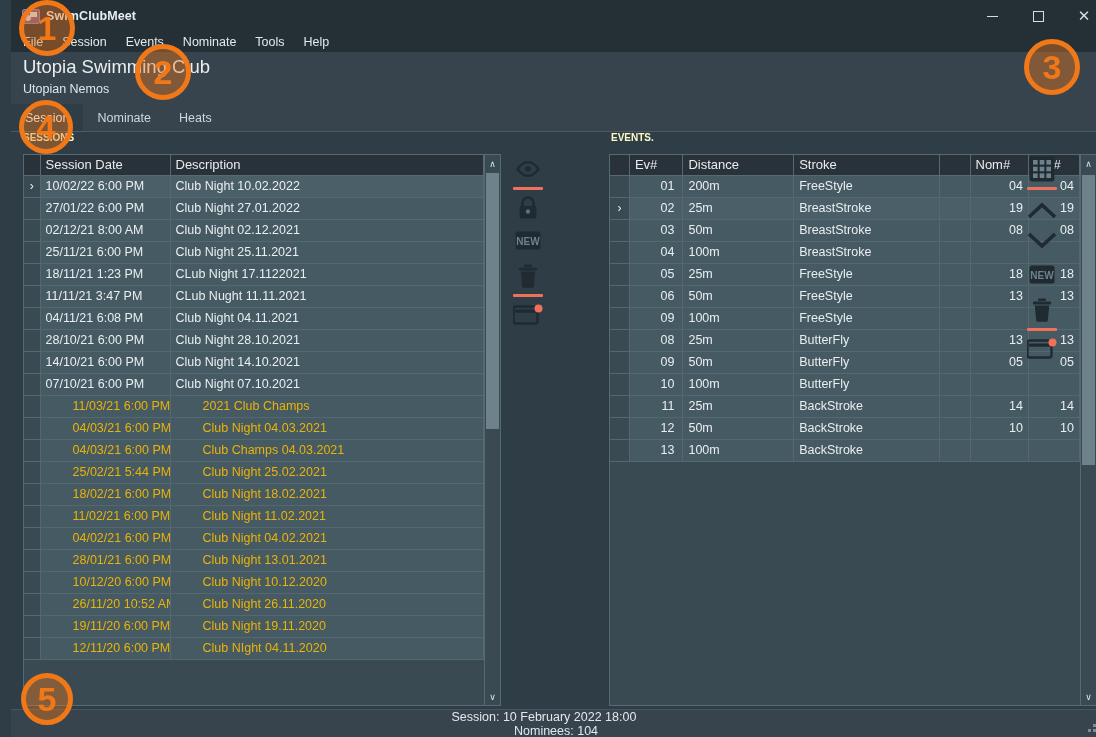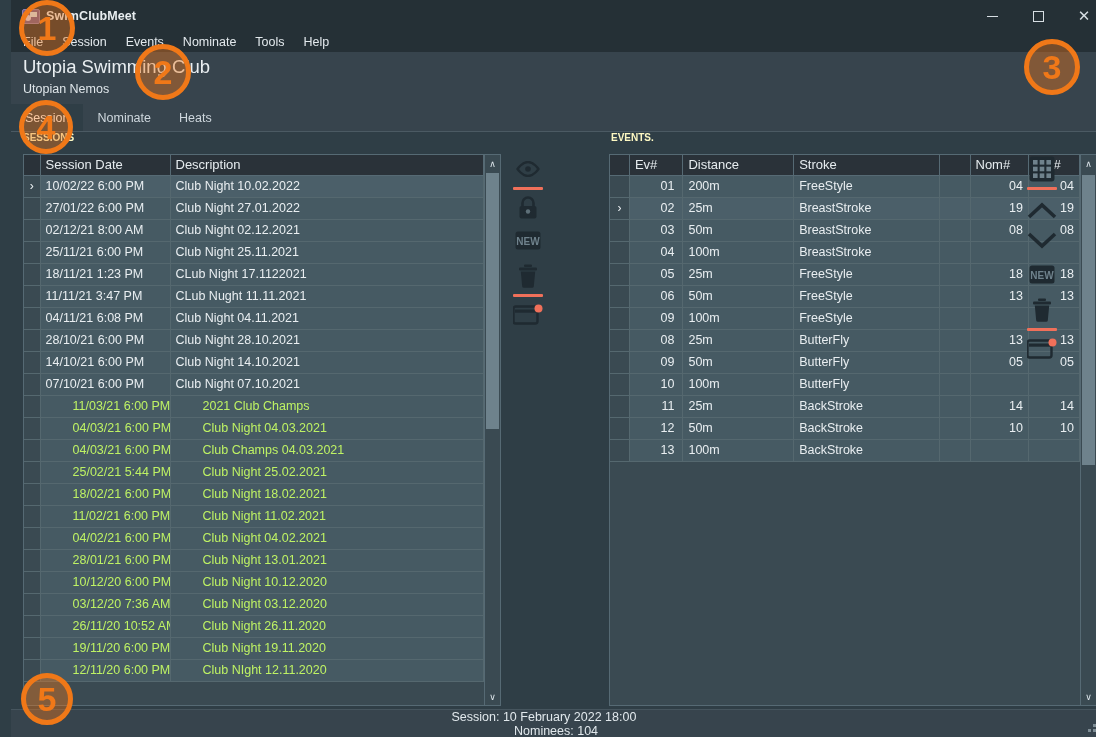--- a/index.html
+++ b/index.html
@@ -82,21 +82,21 @@
     background: #465a63; color: #e9eef1; font-size: 12.5px; height: 22px;
     padding: 0 5px; border-bottom: 1px solid #55686f; border-right: 1px solid #55686f;
     white-space: nowrap; overflow: hidden;
   }
   table.g td.ind {
     width: 16px; padding: 0; background: #3a4a52; color: #e9eef1;
     text-align: center; font-size: 12px; border-right: 1px solid #55686f;
   }
   table.g tr.sel td { background: #4b5f69; }
   table.g tr.sel td.ind { background: #3a4a52; }
-  table.g tr.red td { color: #bef264; padding-left: 32px; }
+  table.g tr.red td { color: #eab308; padding-left: 32px; }
   td.num { text-align: right; padding-right: 10px; }
   th.num { text-align: right; padding-right: 10px; }
 
   
   .vscroll {
     position: absolute; width: 16px; background: #3a4a52;
     border-left: 1px solid #566a74; top: 0; bottom: 0; right: 0;
   }
   .sb-arrow {
     position: absolute; left: 0; width: 15px; height: 17px;
@@ -283,37 +283,32 @@
               <td>28/01/21 6:00 PM</td>
               <td>Club Night 13.01.2021</td>
             </tr>
             <tr class="red">
               <td class="ind"></td>
               <td>10/12/20 6:00 PM</td>
               <td>Club Night 10.12.2020</td>
             </tr>
             <tr class="red">
               <td class="ind"></td>
-              <td>03/12/20 7:36 AM</td>
-              <td>Club Night 03.12.2020</td>
-            </tr>
-            <tr class="red">
-              <td class="ind"></td>
               <td>26/11/20 10:52 AM</td>
               <td>Club Night 26.11.2020</td>
             </tr>
             <tr class="red">
               <td class="ind"></td>
               <td>19/11/20 6:00 PM</td>
               <td>Club Night 19.11.2020</td>
             </tr>
             <tr class="red">
               <td class="ind"></td>
               <td>12/11/20 6:00 PM</td>
-              <td>Club NIght 12.11.2020</td>
+              <td>Club NIght 04.11.2020</td>
             </tr>
           </tbody>
       </table>
     </div>
     <div class="vscroll">
       <div class="sb-arrow up">∧</div>
       <div class="sb-thumb" style="top:18px; height:256px;"></div>
       <div class="sb-arrow down">∨</div>
     </div>
   </div>

